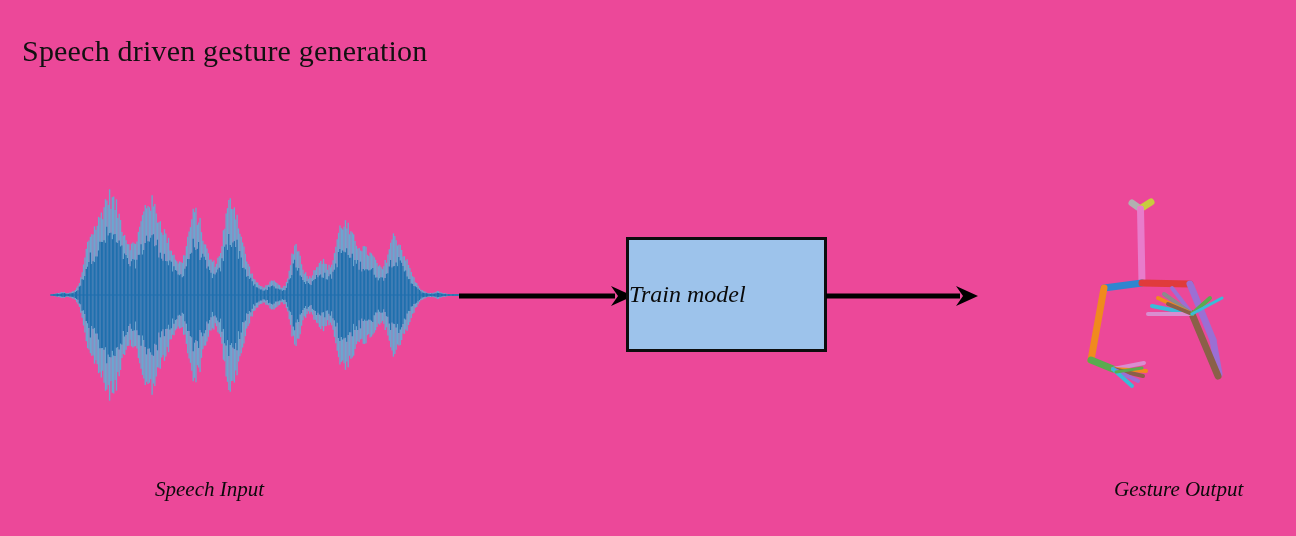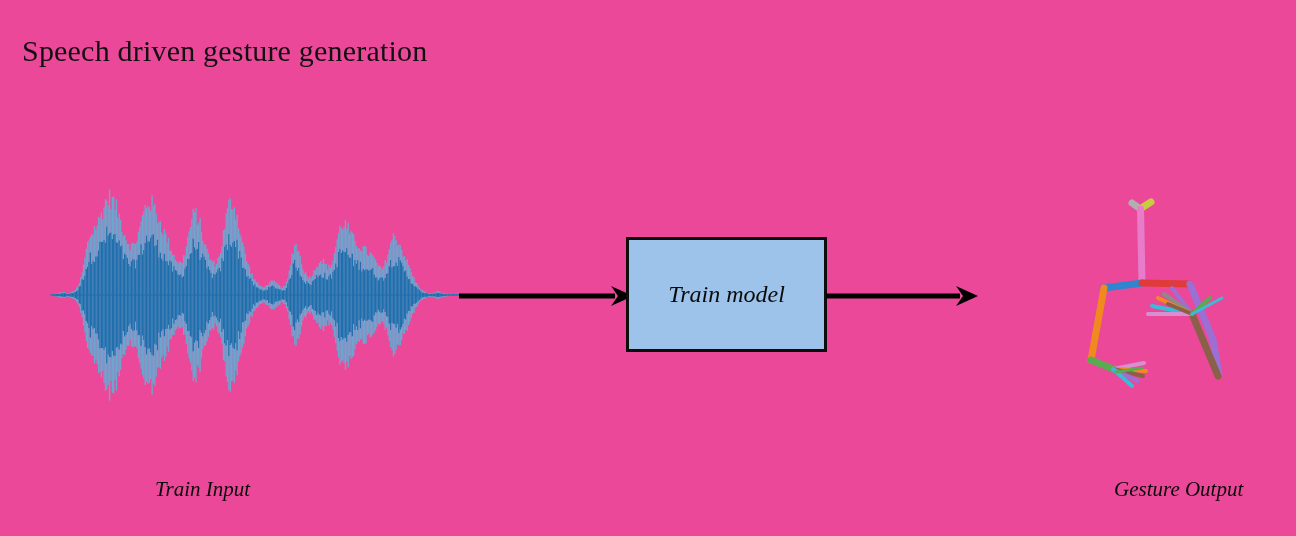--- a/index.html
+++ b/index.html
@@ -72,21 +72,20 @@
     position: absolute;
     left: 626px;
     top: 237px;
     width: 201px;
     height: 115px;
     box-sizing: border-box;
     background: #9dc3eb;
     border: 3px solid #0d0d0d;
     display: flex;
     align-items: center;
-    justify-content: center;
   }
   #model-box-label {
     font-family: "Liberation Serif", "DejaVu Serif", serif;
     font-style: italic;
     font-size: 24px;
     color: #0a0a0a;
     white-space: nowrap;
   }
 
   
@@ -779,17 +778,17 @@
         <path d="M112,134 L78,118" stroke="#f08a1e" stroke-width="4"></path>
         <path d="M112,134 L72,126" stroke="#39bcd8" stroke-width="4"></path>
         <path d="M112,134 L68,134" stroke="#d98ed0" stroke-width="4"></path>
         <path d="M112,134 L88,124" stroke="#8a6048" stroke-width="4"></path>
         <path d="M112,134 L130,118" stroke="#5aab4f" stroke-width="4"></path>
         <path d="M112,134 L142,118" stroke="#39bcd8" stroke-width="3"></path>
       </g>
     </svg>
   </div>
 
-  <div class="caption" id="caption-input">Train Input</div>
+  <div class="caption" id="caption-input">Speech Input</div>
 
   <div class="caption" id="caption-output">Gesture Output</div>
 
 </div>
 
 </body></html>

